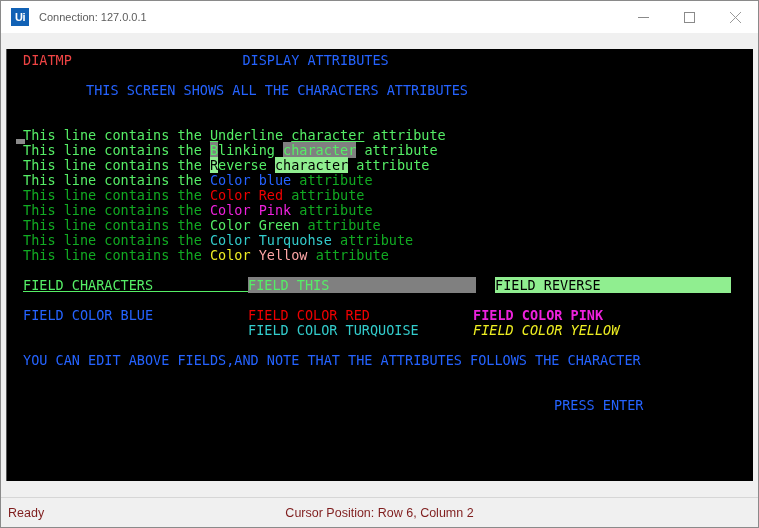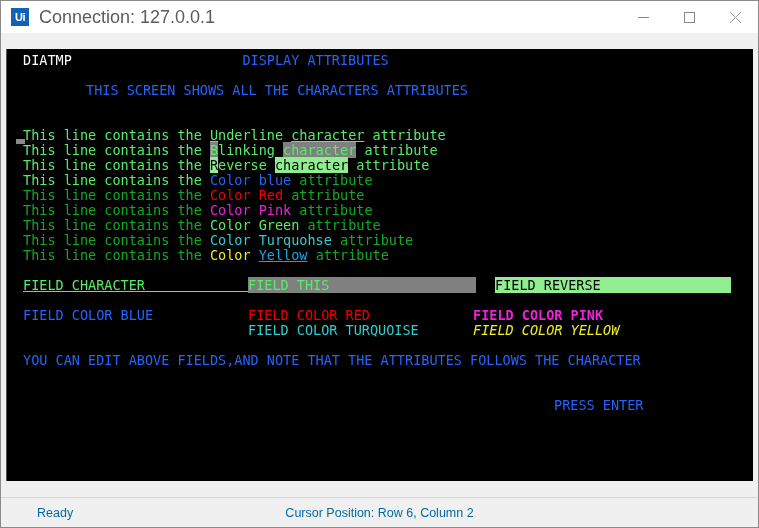--- a/index.html
+++ b/index.html
@@ -36,21 +36,21 @@
     color: #ffffff;
     font-size: 11px;
     font-weight: bold;
     line-height: 18px;
     text-align: center;
     letter-spacing: -0.5px;
     flex: 0 0 18px;
   }
   #title-text {
     margin-left: 10px;
-    font-size: 18px;
+    font-size: 11px;
     color: #5c5c5c;
     white-space: nowrap;
   }
   #window-controls {
     margin-left: auto;
     display: flex;
     height: 32px;
   }
   .win-btn {
     width: 46px; height: 32px;
@@ -90,23 +90,22 @@
   .u  { text-decoration: underline; }
   
   #status-bar {
     flex: 0 0 30px;
     height: 30px;
     background: #f0f0f0;
     border-top: 1px solid #d6d6d6;
     display: flex;
     align-items: center;
     font-size: 12.5px;
-    color: #0369a1;
+    color: #7f1d1d;
     position: relative;
-    padding-left: 29px;
   }
   #status-left { margin-left: 7px; }
   #status-center {
     position: absolute;
     left: 50%;
     transform: translateX(-50%);
     white-space: nowrap;
   }
   #cursor-block {
     position: absolute;
@@ -140,32 +139,32 @@
             <line x1="11" y1="0" x2="0" y2="11" stroke="#9a9a9a" stroke-width="1"></line>
           </svg>
       </div>
     </div>
   </div>
 
   <div id="terminal-outer">
     <div id="terminal">
       <div id="cursor-block" style="left: 8.8px; top: 90px;"></div>
 
-    <div class="trow" style="top: 4px; left: 16px;"><span class="seg" style="color: #ffffff;">DIATMP                     </span><span class="seg" style="color: rgb(37, 99, 255);">DISPLAY ATTRIBUTES</span></div>
+    <div class="trow" style="top: 4px; left: 16px;"><span class="seg" style="color: #ef4444;">DIATMP                     </span><span class="seg" style="color: rgb(37, 99, 255);">DISPLAY ATTRIBUTES</span></div>
         <div class="trow" style="top: 34px; left: 79px;"><span class="seg" style="color: rgb(37, 99, 255);">THIS SCREEN SHOWS ALL THE CHARACTERS ATTRIBUTES</span></div>
         <div class="trow" style="top: 79px; left: 16px;"><span class="seg" style="color: rgb(85, 238, 102);">This line contains the </span><span class="seg u" style="color: rgb(85, 238, 102);">U</span><span class="seg" style="color: rgb(85, 238, 102);">nderline </span><span class="seg u" style="color: rgb(85, 238, 102);">character</span><span class="seg" style="color: rgb(85, 238, 102);"> attribute</span></div>
         <div class="trow" style="top: 94px; left: 16px;"><span class="seg" style="color: rgb(85, 238, 102);">This line contains the </span><span class="seg" style="color: rgb(85, 238, 102); background: rgb(128, 128, 128);">B</span><span class="seg" style="color: rgb(85, 238, 102);">linking </span><span class="seg" style="color: rgb(85, 238, 102); background: rgb(128, 128, 128);">character</span><span class="seg" style="color: rgb(85, 238, 102);"> attribute</span></div>
         <div class="trow" style="top: 109px; left: 16px;"><span class="seg" style="color: rgb(85, 238, 102);">This line contains the </span><span class="seg" style="color: rgb(0, 0, 0); background: rgb(144, 238, 144);">R</span><span class="seg" style="color: rgb(85, 238, 102);">everse </span><span class="seg" style="color: rgb(0, 0, 0); background: rgb(144, 238, 144);">character</span><span class="seg" style="color: rgb(85, 238, 102);"> attribute</span></div>
         <div class="trow" style="top: 124px; left: 16px;"><span class="seg" style="color: rgb(85, 238, 102);">This line contains the </span><span class="seg" style="color: rgb(37, 99, 255);">Color </span><span class="seg" style="color: rgb(37, 99, 255);">blue</span><span class="seg" style="color: rgb(17, 170, 34);"> attribute</span></div>
         <div class="trow" style="top: 139px; left: 16px;"><span class="seg" style="color: rgb(17, 170, 34);">This line contains the </span><span class="seg" style="color: rgb(238, 0, 0);">Color </span><span class="seg" style="color: rgb(238, 0, 0);">Red</span><span class="seg" style="color: rgb(17, 170, 34);"> attribute</span></div>
         <div class="trow" style="top: 154px; left: 16px;"><span class="seg" style="color: rgb(17, 170, 34);">This line contains the </span><span class="seg" style="color: rgb(238, 34, 221);">Color </span><span class="seg" style="color: rgb(238, 34, 221);">Pink</span><span class="seg" style="color: rgb(17, 170, 34);"> attribute</span></div>
         <div class="trow" style="top: 169px; left: 16px;"><span class="seg" style="color: rgb(17, 170, 34);">This line contains the </span><span class="seg" style="color: rgb(85, 238, 102);">Color </span><span class="seg" style="color: rgb(85, 238, 102);">Green</span><span class="seg" style="color: rgb(17, 170, 34);"> attribute</span></div>
         <div class="trow" style="top: 184px; left: 16px;"><span class="seg" style="color: rgb(17, 170, 34);">This line contains the </span><span class="seg" style="color: rgb(51, 204, 204);">Color </span><span class="seg" style="color: rgb(51, 204, 204);">Turquohse</span><span class="seg" style="color: rgb(17, 170, 34);"> attribute</span></div>
-        <div class="trow" style="top: 199px; left: 16px;"><span class="seg" style="color: rgb(17, 170, 34);">This line contains the </span><span class="seg" style="color: rgb(238, 238, 34);">Color </span><span class="seg" style="color: #0ea5e9; text-decoration: underline;">Yellow</span><span class="seg" style="color: rgb(17, 170, 34);"> attribute</span></div>
-        <div class="trow" style="top: 229px; left: 16px;"><span class="seg u" style="color: rgb(85, 238, 102);">FIELD CHARACTER             </span></div>
+        <div class="trow" style="top: 199px; left: 16px;"><span class="seg" style="color: rgb(17, 170, 34);">This line contains the </span><span class="seg" style="color: rgb(238, 238, 34);">Color </span><span class="seg" style="color: #fca5a5;">Yellow</span><span class="seg" style="color: rgb(17, 170, 34);"> attribute</span></div>
+        <div class="trow" style="top: 229px; left: 16px;"><span class="seg u" style="color: rgb(85, 238, 102);">FIELD CHARACTERS             </span></div>
         <div class="trow" style="top: 229px; left: 241px;"><span class="seg" style="color: rgb(85, 238, 102); background: rgb(128, 128, 128);">FIELD THIS                  </span></div>
         <div class="trow" style="top: 229px; left: 466px; margin-left: 22px;"><span class="seg" style="color: rgb(0, 0, 0); background: rgb(144, 238, 144);">FIELD REVERSE                </span></div>
         <div class="trow" style="top: 259px; left: 241px;"><span class="seg" style="color: rgb(238, 0, 0);">FIELD COLOR RED</span></div>
         <div class="trow" style="top: 259px; left: 16px;"><span class="seg" style="color: rgb(37, 99, 255);">FIELD COLOR BLUE</span></div>
         <div class="trow" style="top: 259px; left: 466px;"><span class="seg" style="color: rgb(238, 34, 221); font-weight: bold;">FIELD COLOR PINK</span></div>
         <div class="trow" style="top: 274px; left: 241px;"><span class="seg" style="color: rgb(51, 204, 204);">FIELD COLOR TURQUOISE</span></div>
         <div class="trow" style="top: 274px; left: 466px;"><span class="seg" style="color: rgb(238, 238, 34); font-style: italic;">FIELD COLOR YELLOW</span></div>
         <div class="trow" style="top: 304px; left: 16px;"><span class="seg" style="color: rgb(37, 99, 255);">YOU CAN EDIT ABOVE FIELDS,AND NOTE THAT THE ATTRIBUTES FOLLOWS THE CHARACTER</span></div>
         <div class="trow" style="top: 349px; left: 547px;"><span class="seg" style="color: rgb(37, 99, 255);">PRESS ENTER</span></div>
       </div>

